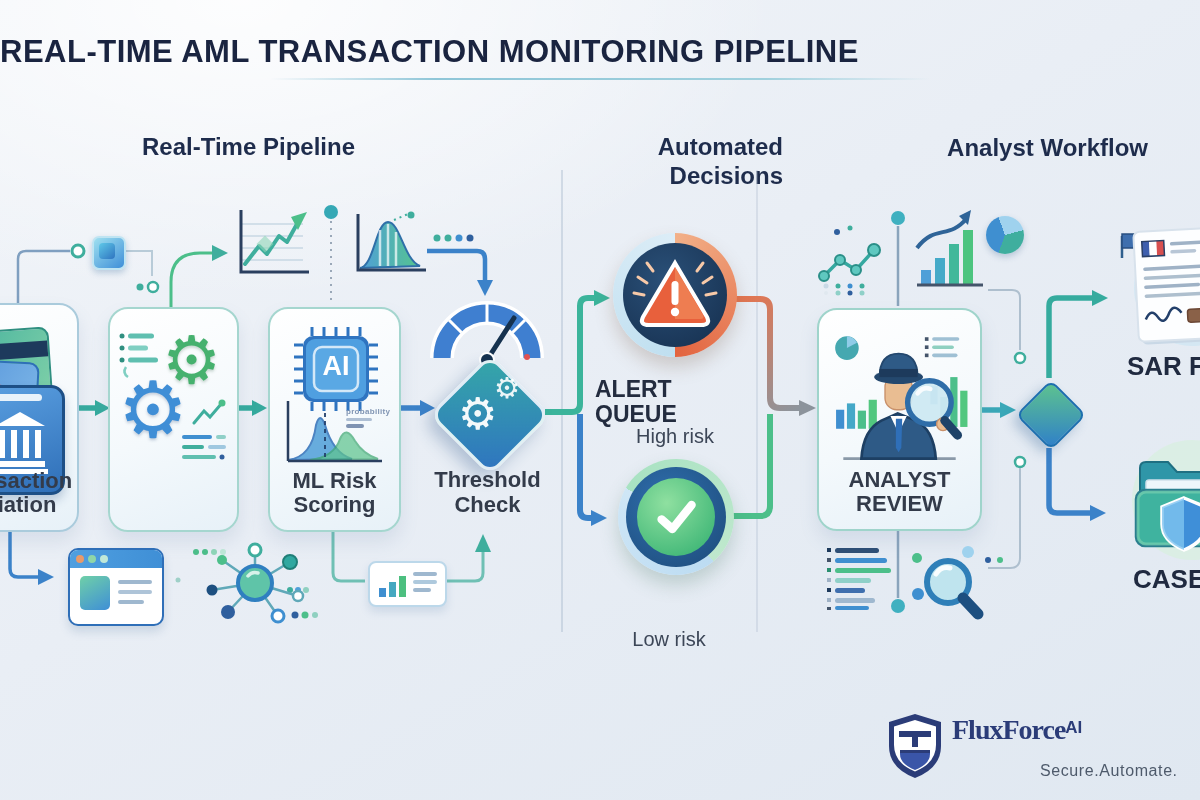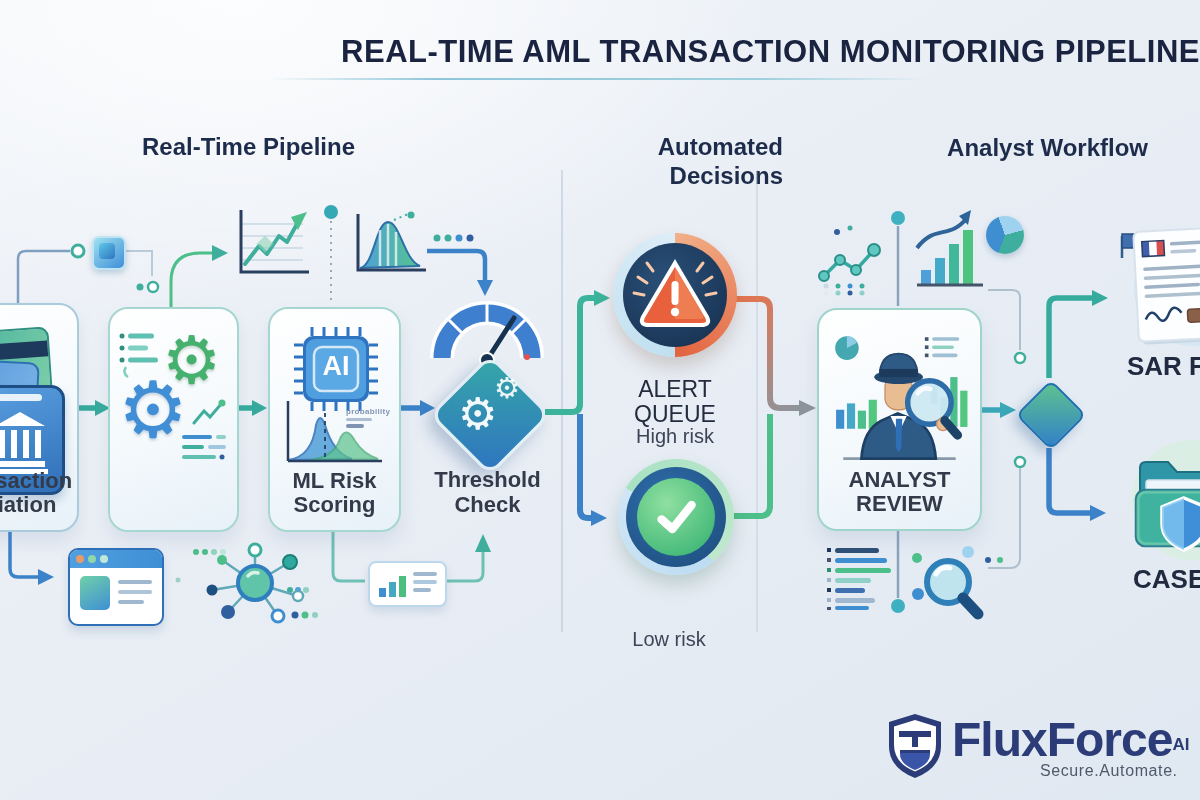--- a/index.html
+++ b/index.html
@@ -2,38 +2,38 @@
 <html><head>
 <meta charset="utf-8">
 <style>
   html,body{margin:0;padding:0;}
   body{width:1200px;height:800px;overflow:hidden;font-family:"Liberation Sans",sans-serif;}
   #canvas{position:relative;width:1200px;height:800px;overflow:hidden;
     background:
       radial-gradient(ellipse 900px 500px at 20% 0%, rgba(255,255,255,.85), rgba(255,255,255,0) 60%),
       linear-gradient(150deg,#f2f5f9 0%,#e9eef5 45%,#e0e8f1 100%);}
   .abs{position:absolute;}
-  .title{left:0;right:0;top:34px;text-align:right;font-size:31px;font-weight:800;
+  .title{left:0;right:0;top:34px;text-align:left;font-size:31px;font-weight:800;
     letter-spacing:.5px;color:#1a2440;}
   .title-underline{left:270px;top:78px;width:660px;height:2px;border-radius:2px;
     background:linear-gradient(90deg,rgba(120,190,210,0),#8fc6d8 25%,#9fd0dd 75%,rgba(120,190,210,0));}
   .section-h{font-size:24px;font-weight:700;color:#1e2c4c;text-align:right;line-height:1.2;}
   .divider{width:2px;background:rgba(160,178,200,.38);}
   .node{background:linear-gradient(160deg,#ffffff 0%,#f4f9fc 55%,#e7f1f8 100%);
     border:2px solid #a5d6cf;border-radius:20px;box-shadow:0 10px 18px rgba(100,130,170,.15);}
   .node-label{position:absolute;left:-6px;right:-6px;bottom:12px;text-align:center;
     font-size:22px;font-weight:700;color:#333b4a;line-height:1.12;}
-  .badge-label{text-align:center;font-size:23px;font-weight:400;color:#232c3f;line-height:1.08;}
+  .badge-label{text-align:left;font-size:23px;font-weight:700;color:#232c3f;line-height:1.08;}
   .risk-label{text-align:center;font-size:20px;font-weight:400;color:#3c4657;}
   .outcome-label{font-size:26px;font-weight:800;color:#202a40;white-space:nowrap;line-height:1.15;}
   .gear{color:#fff;line-height:1;}
   .ring{border-radius:50%;}
   .chip-ai{position:absolute;text-align:center;font-weight:800;color:#fff;}
   .tiny-note{font-size:8px;font-weight:700;color:#8296b4;letter-spacing:.3px;}
-  .logo-name{font-size:48px;font-weight:800;color:#2b3c78;letter-spacing:-1px;line-height:1;}
+  .logo-name{font-size:28px;font-weight:800;color:#2b3c78;letter-spacing:-1px;line-height:1;font-family:Liberation Serif, serif;}
   .logo-sup{font-size:17px;font-weight:800;color:#2b3c78;vertical-align:super;letter-spacing:0;}
   .logo-tag{font-size:16px;color:#4e5a6b;letter-spacing:.6px;}
 </style>
 </head>
 <body>
 
 <div id="canvas">
 
   <div class="abs title">REAL-TIME AML TRANSACTION MONITORING PIPELINE</div>
   <div class="abs title-underline"></div>

